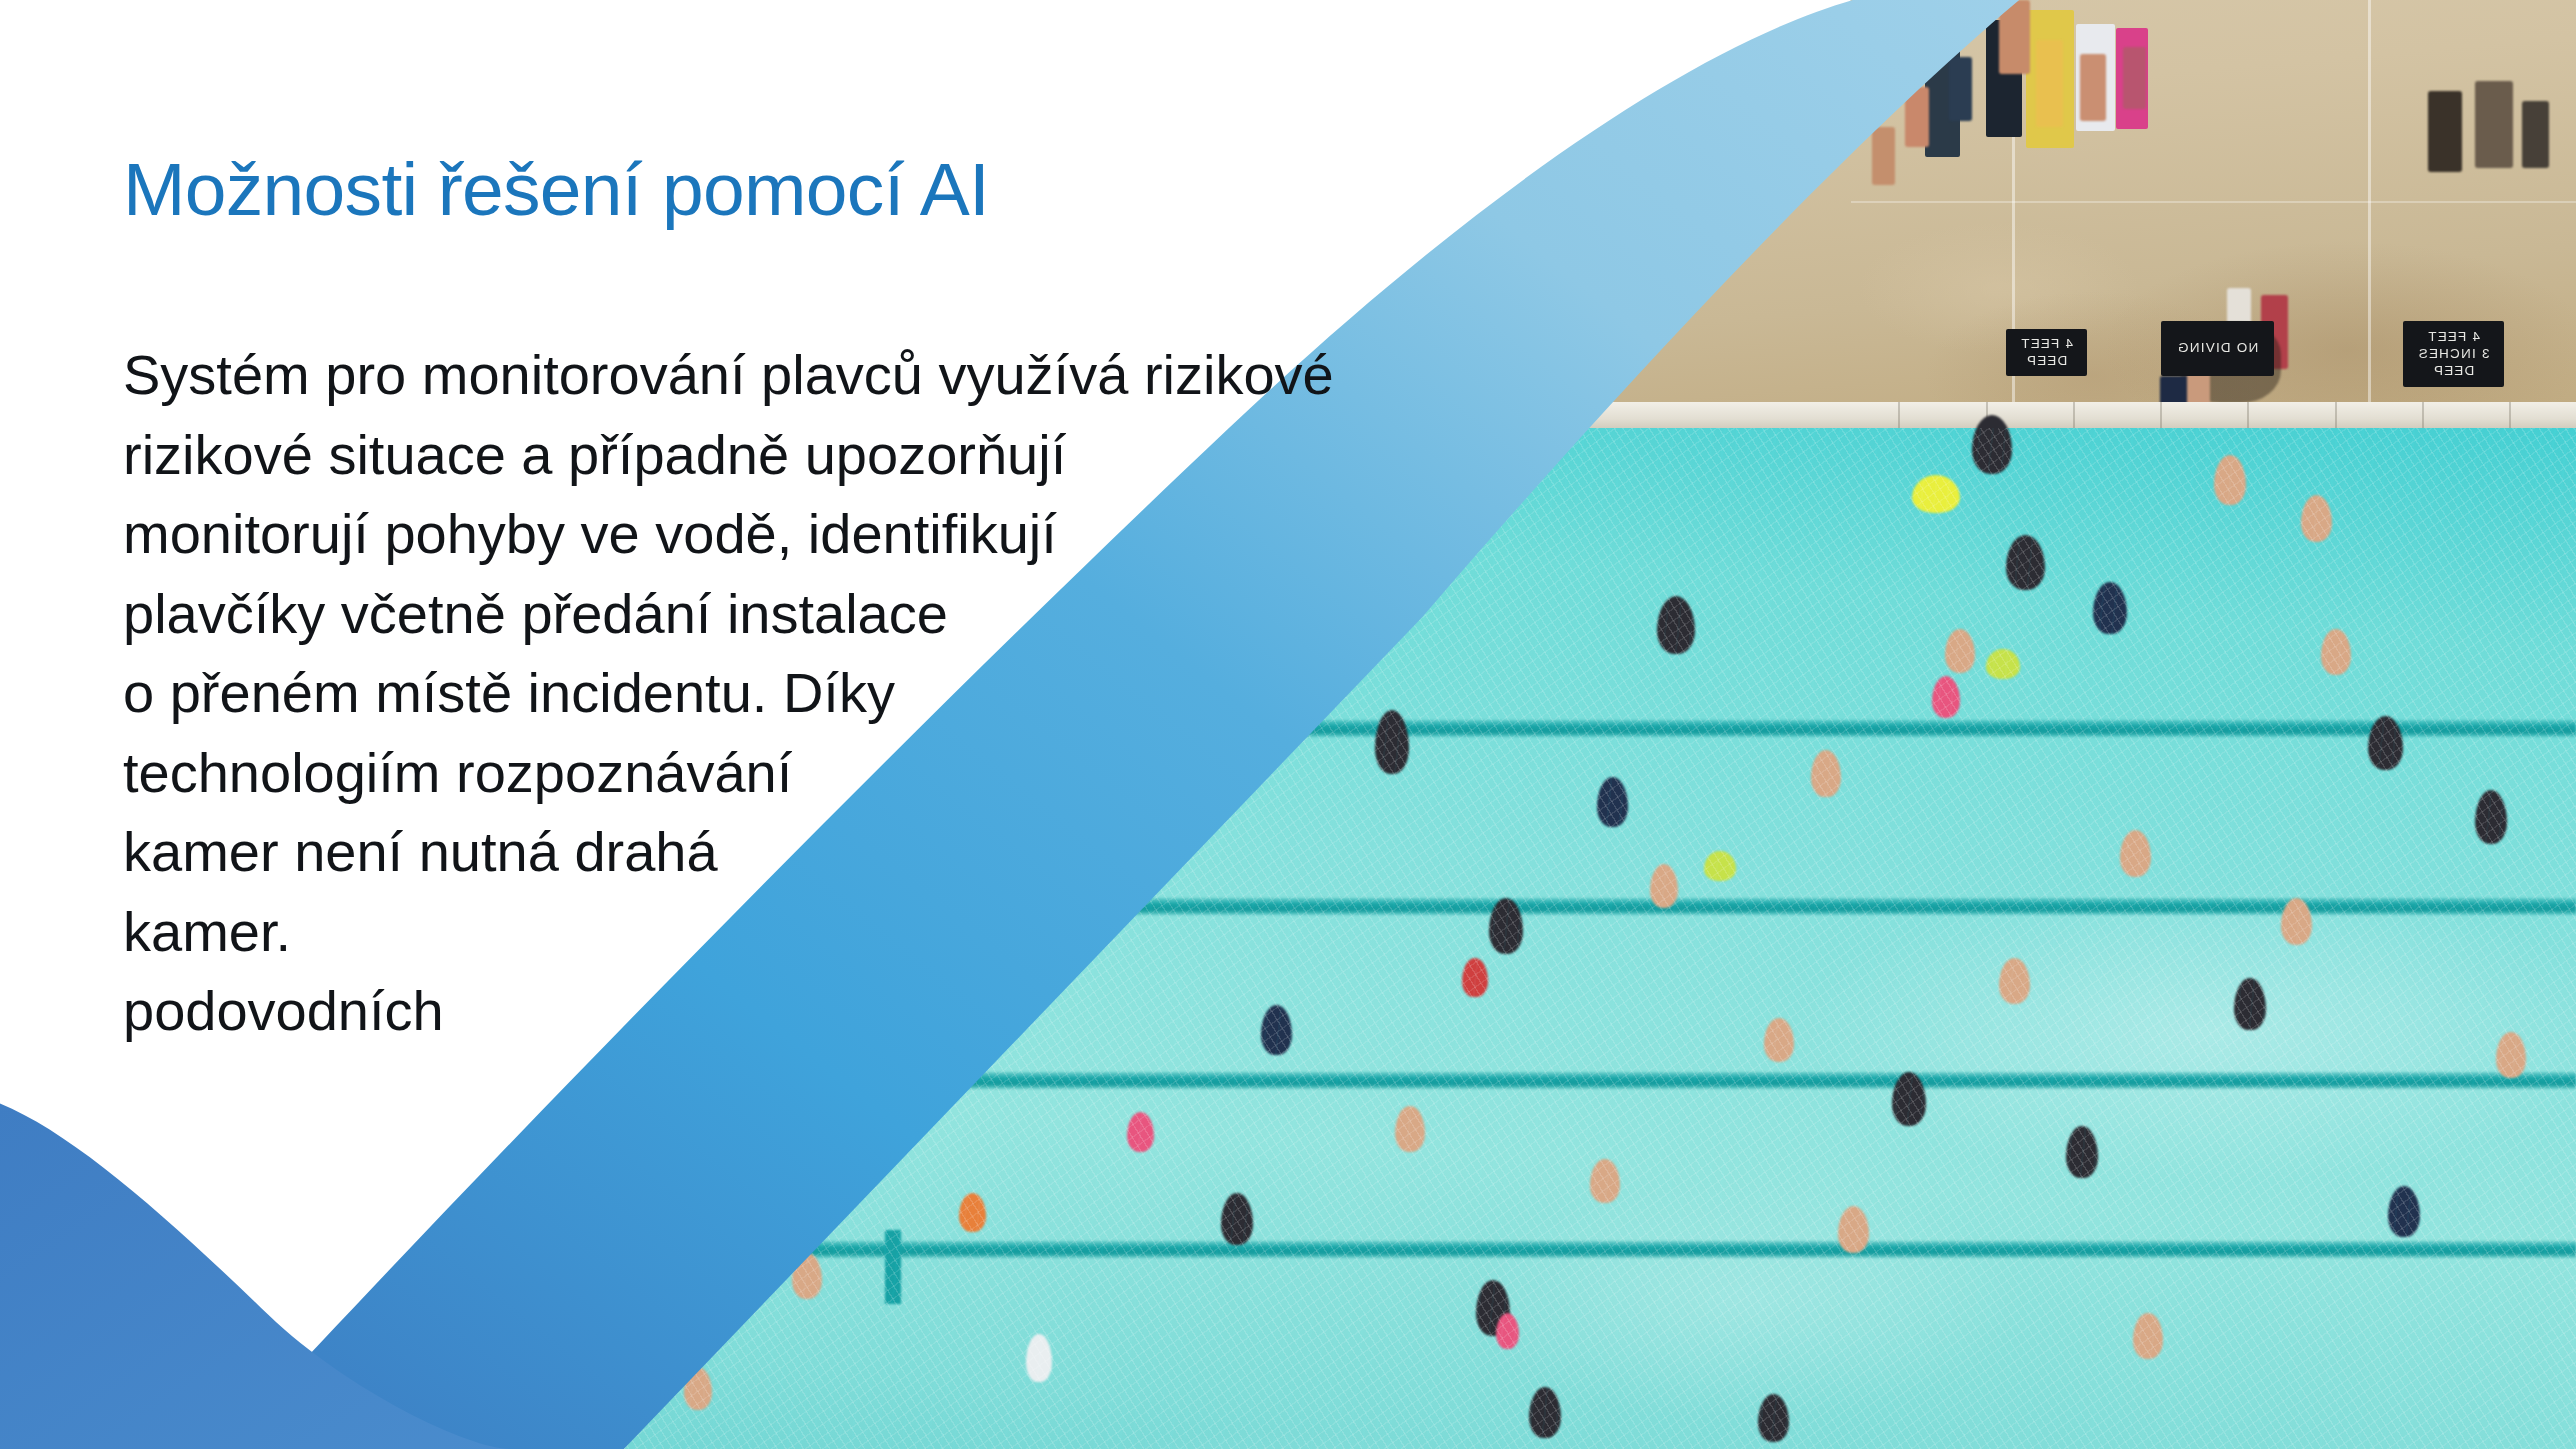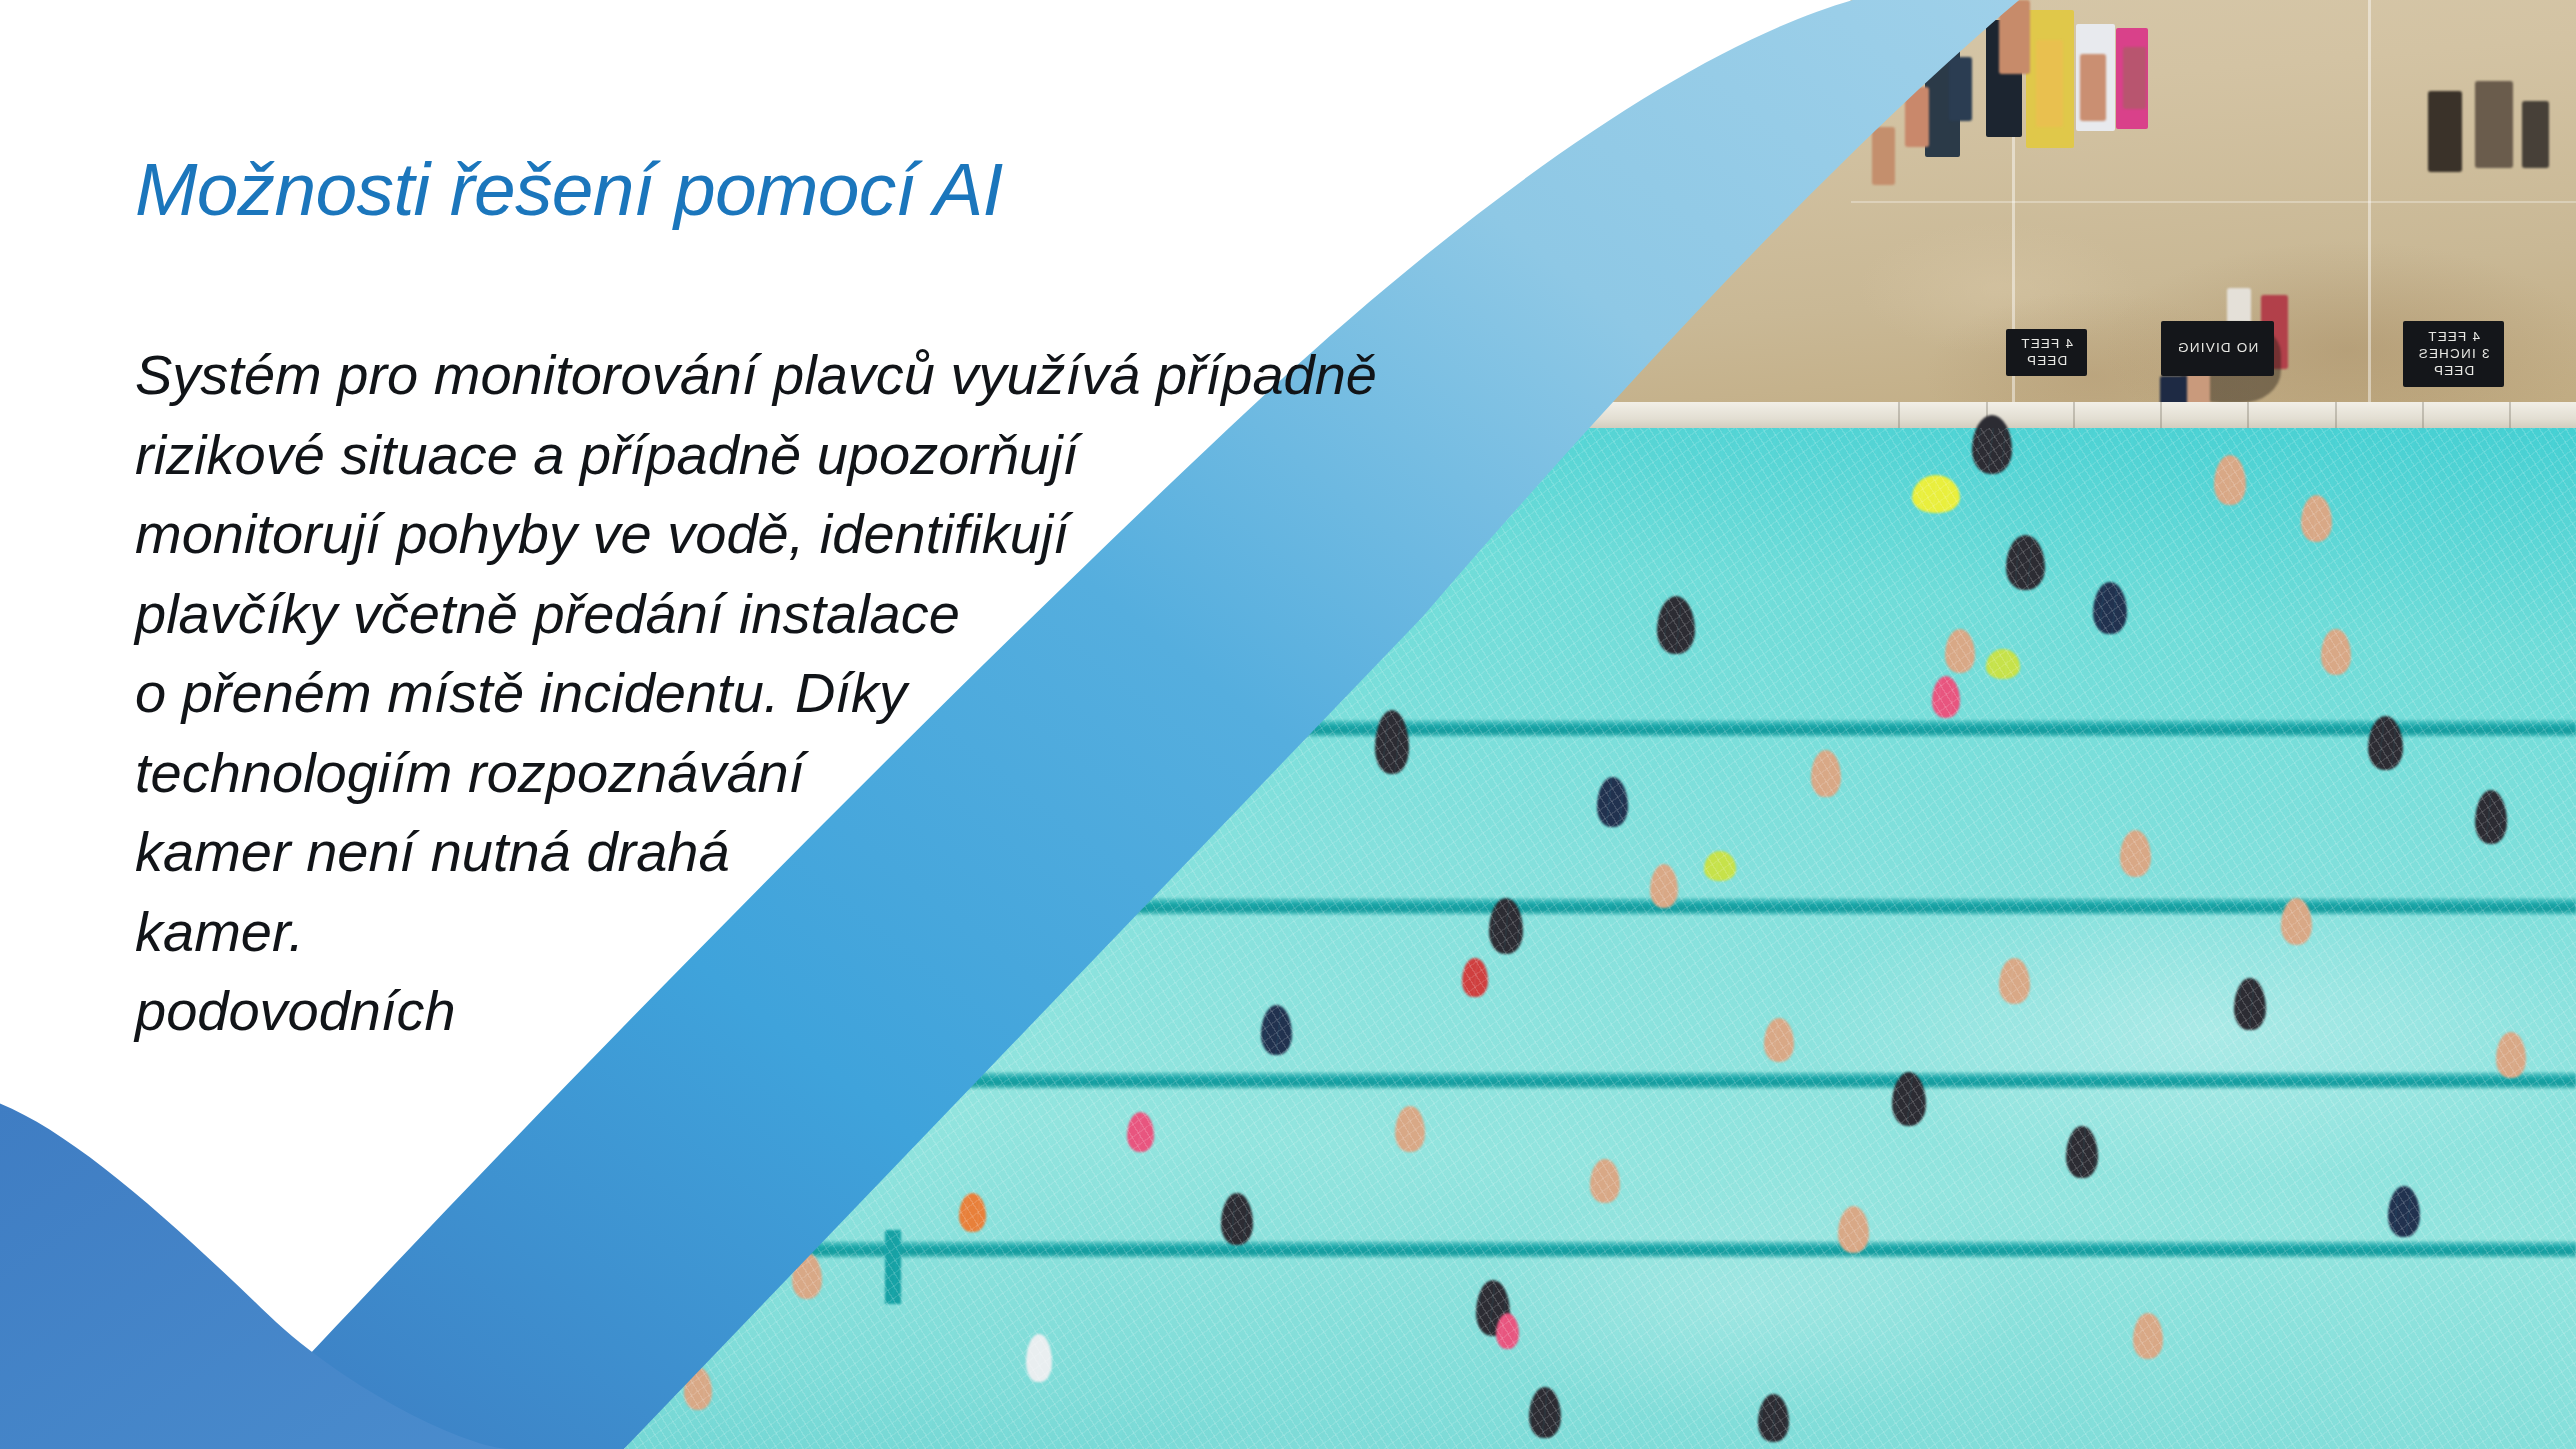--- a/index.html
+++ b/index.html
@@ -78,21 +78,21 @@
   .sign{position:absolute;background:#14161a;border-radius:2px;
         display:flex;flex-direction:column;align-items:center;justify-content:center;gap:2.7px;
         transform:scaleX(-1);}
   .sign span{color:#e8e8e4;font-family:"Liberation Sans",sans-serif;
              font-size:13.4px;letter-spacing:1.3px;line-height:1.05;white-space:nowrap;}
 
   
   #ribbon{position:absolute;inset:0;pointer-events:none;}
 
   
-  #content{position:absolute;left:12px;top:0;width:1476px;height:1449px;font-style:italic;}
+  #content{position:absolute;left:0;top:0;width:1476px;height:1449px;}
   #title{
     position:absolute;left:123px;top:146px;
     font-size:75px;font-weight:400;letter-spacing:-0.7px;
     color:#1b76bc;white-space:nowrap;
     font-family:"Liberation Sans",sans-serif;
   }
   #body{
     position:absolute;left:123px;top:335px;width:1375px;
     font-size:56px;font-weight:400;line-height:1.42;color:#111418;
     font-family:"Liberation Sans",sans-serif;
@@ -240,21 +240,21 @@
     <path fill="url(#cornerGrad)" d="M 0 1645
              L 0 2160
              L 760 2160
              C 700 2160 520 2075 400 1960
              C 250 1815 110 1690 0 1645 Z"></path>
   </svg>
 
   <div id="content">
     <div id="title">Možnosti řešení pomocí AI</div>
     <div id="body">
-        <div>Systém pro monitorování plavců využívá případně</div>
+        <div>Systém pro monitorování plavců využívá rizikové</div>
         <div>rizikové situace a případně upozorňují</div>
         <div>monitorují pohyby ve vodě, identifikují</div>
         <div>plavčíky včetně předání instalace</div>
         <div>o přeném místě incidentu. Díky</div>
         <div>technologiím rozpoznávání</div>
         <div>kamer není nutná drahá</div>
         <div>kamer.</div>
         <div>podovodních</div>
       </div>
   </div>

